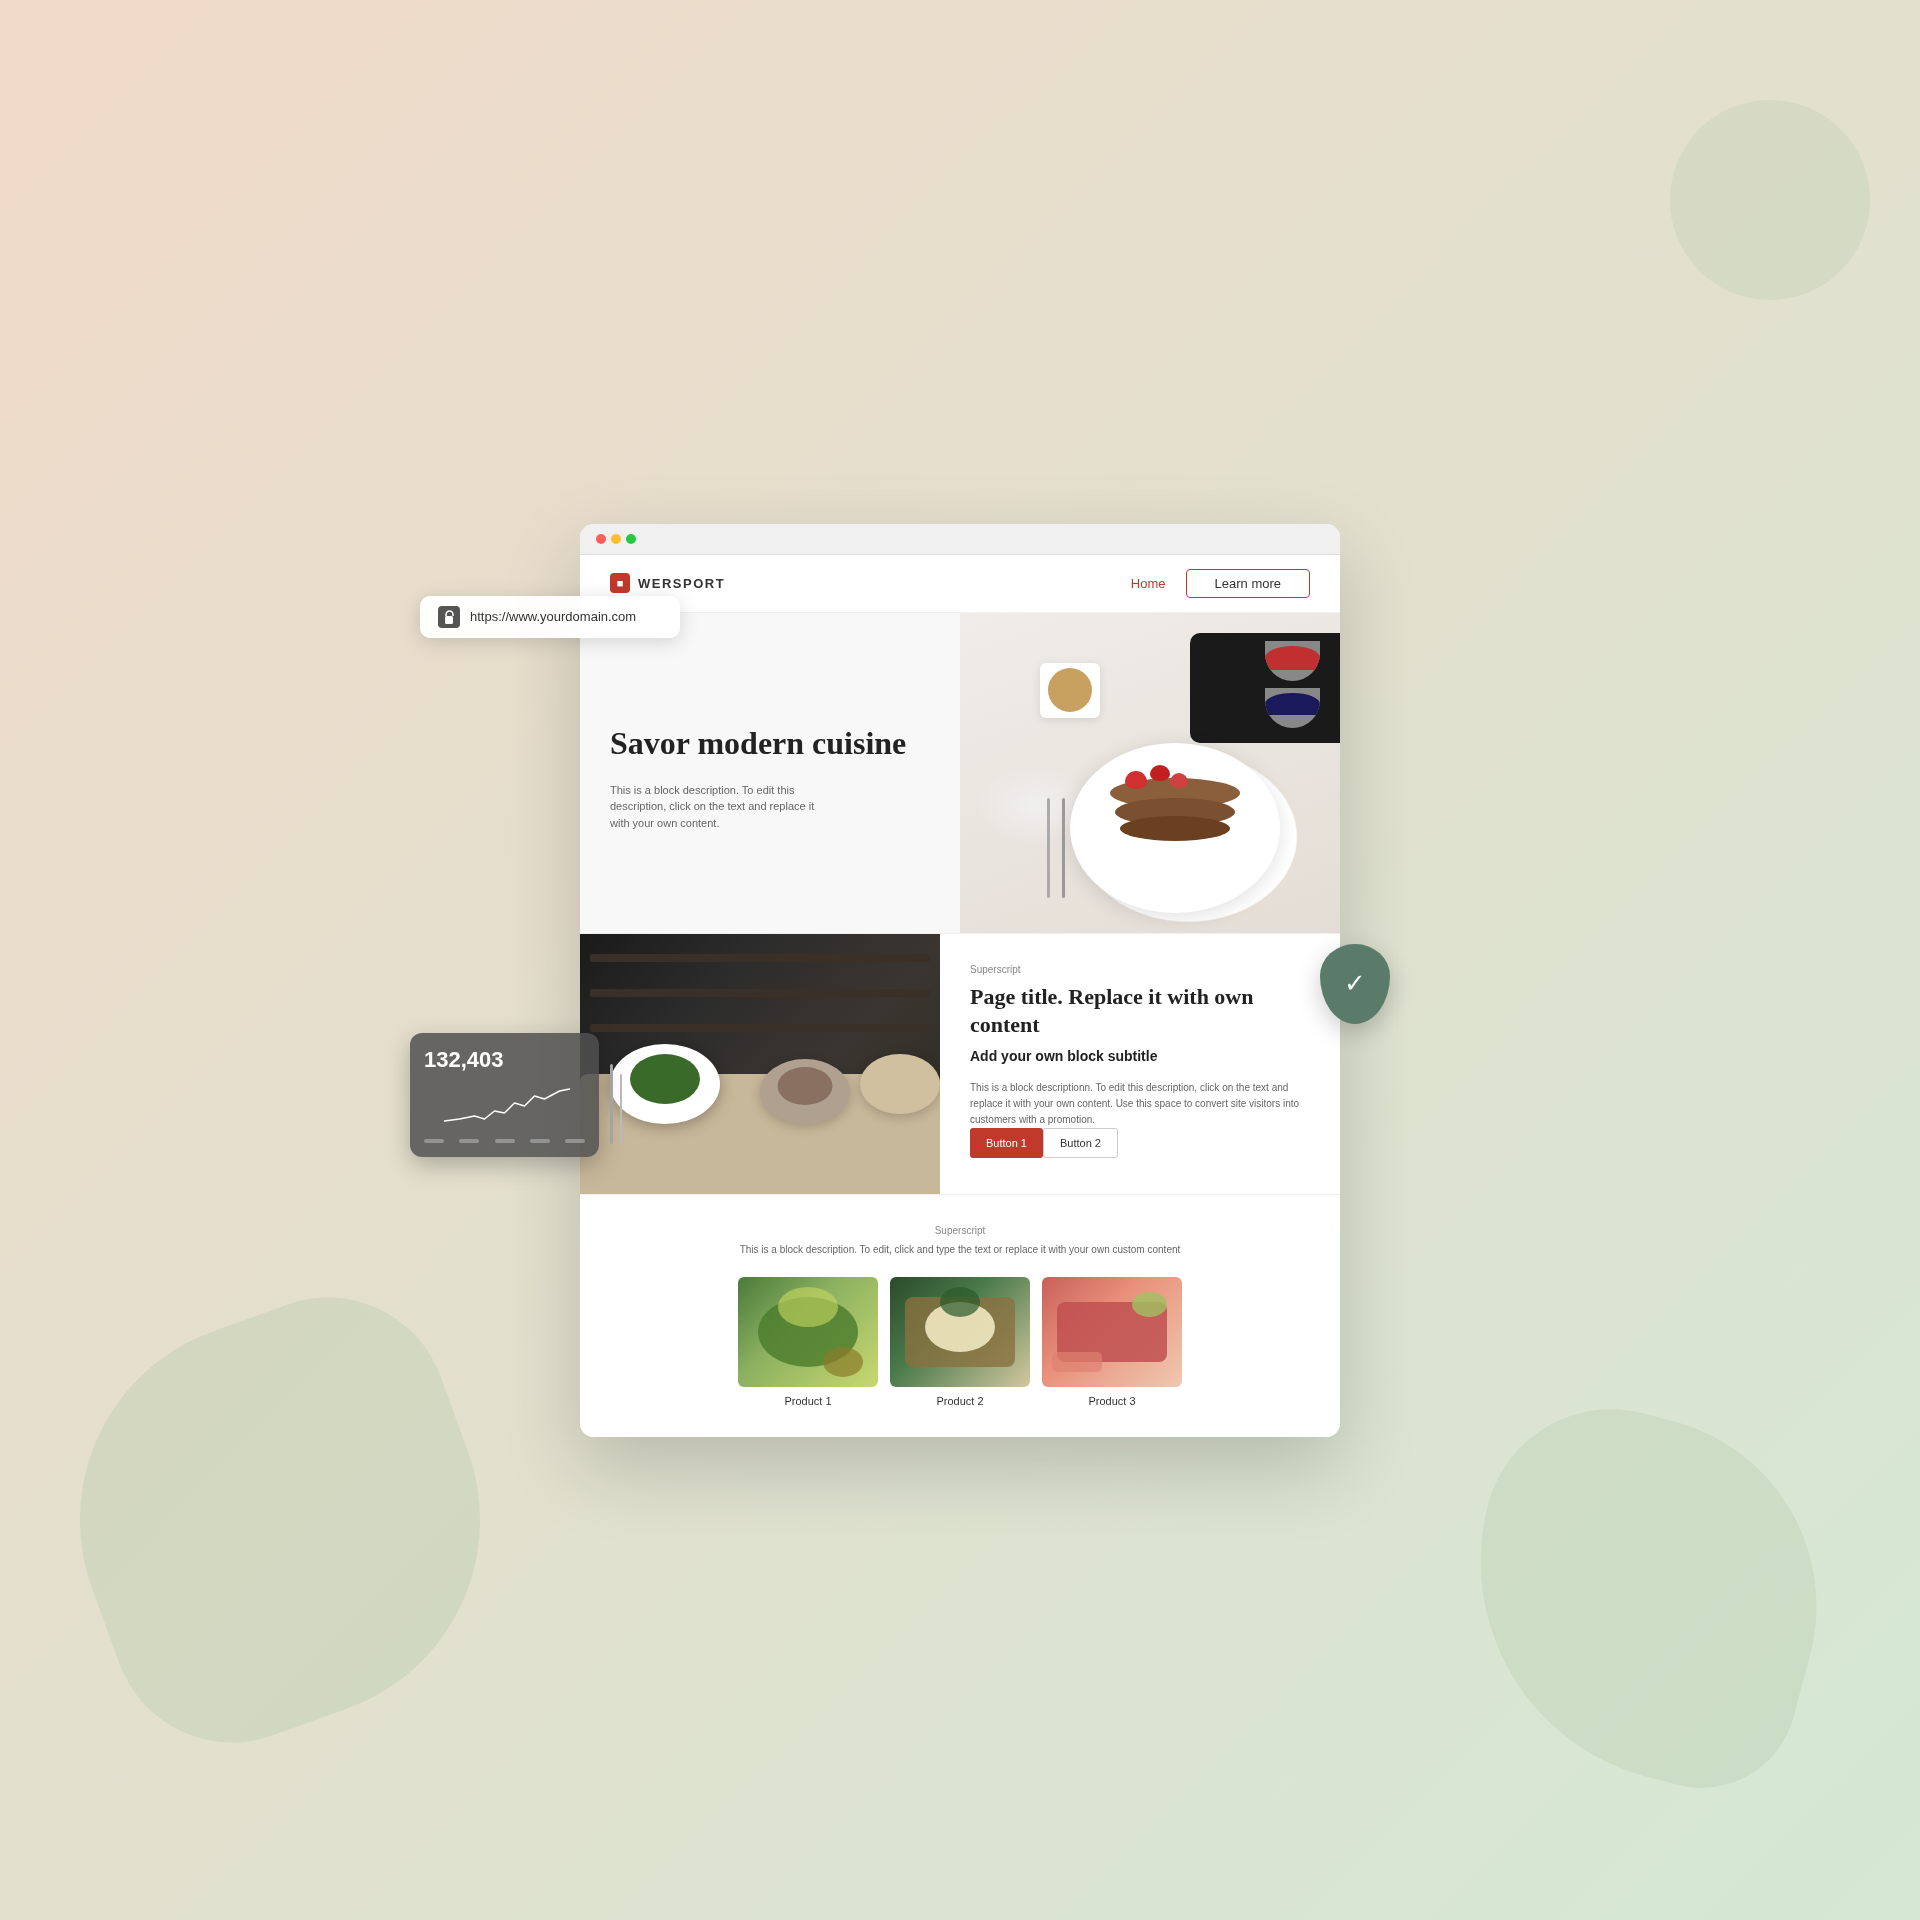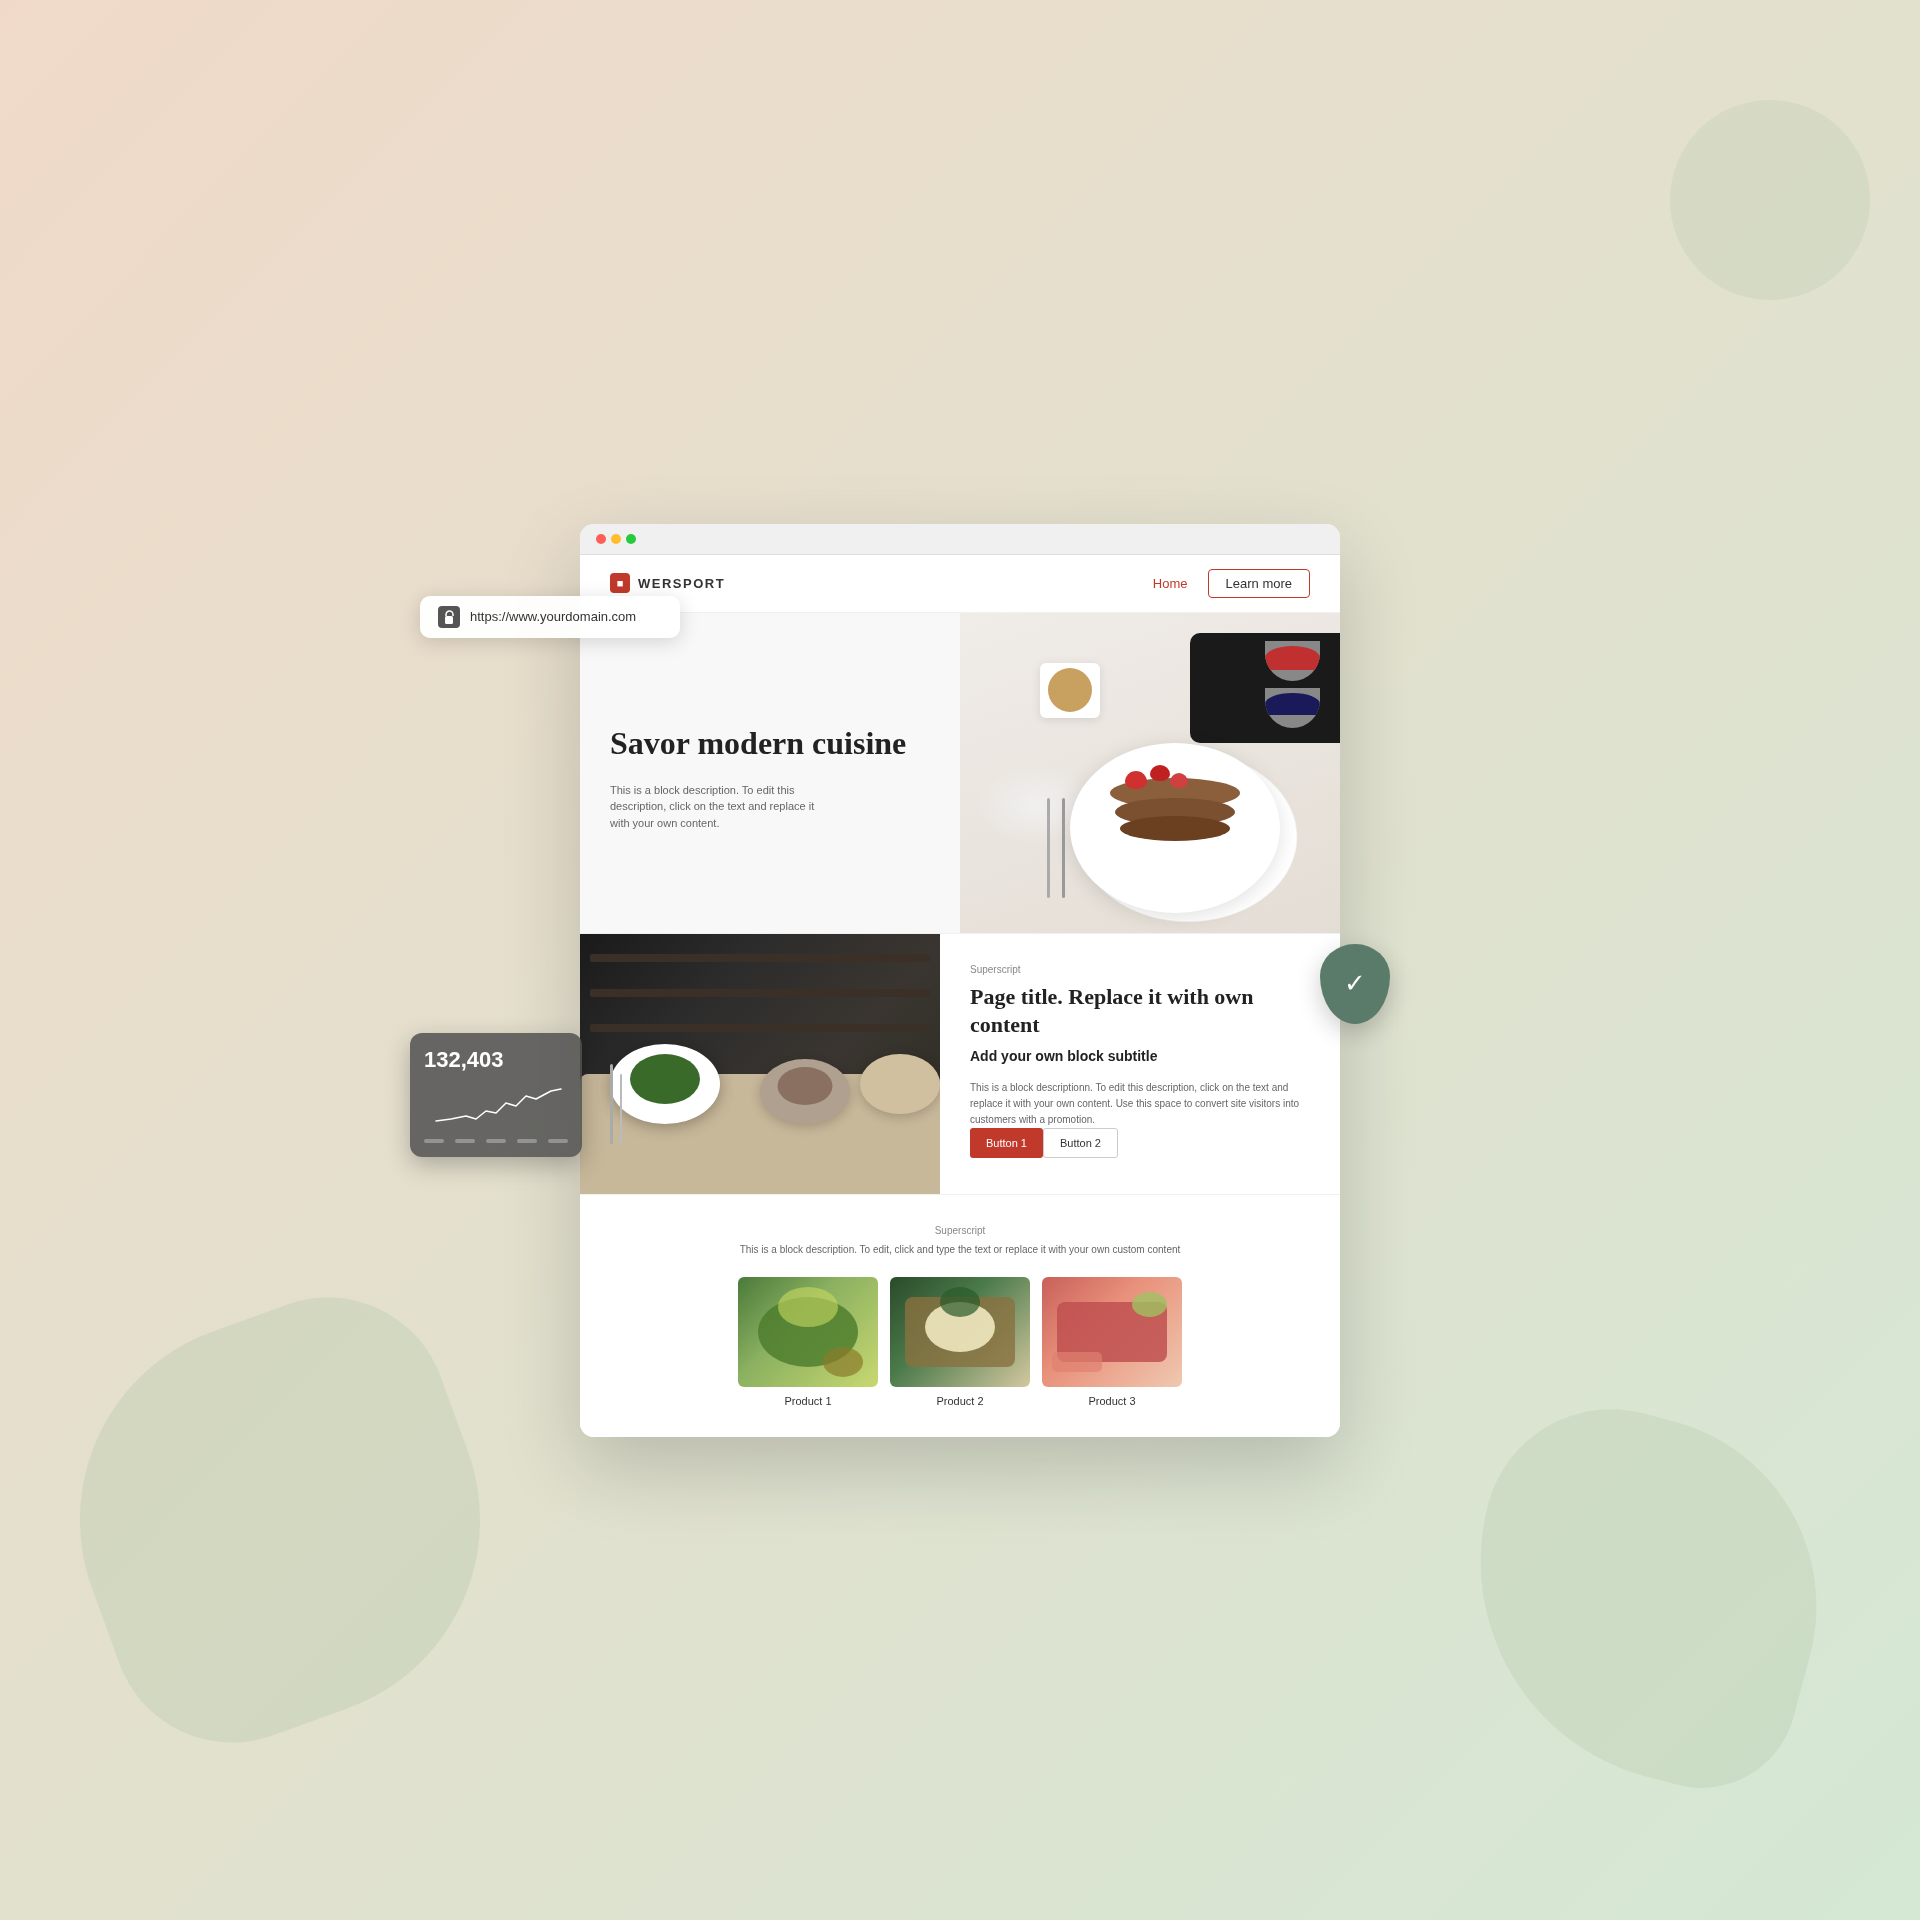--- a/index.html
+++ b/index.html
@@ -150,21 +150,21 @@
     }
     .nav-link-home {
       font-family: Arial, sans-serif;
       font-size: 13px;
       color: #c0392b;
       text-decoration: none;
     }
     .nav-btn-learn {
       font-family: Arial, sans-serif;
       font-size: 13px;
-      padding: 6px 17px;
+      padding: 6px 28px;
       border: 1.5px solid #c0392b;
       border-radius: 4px;
       background: transparent;
       color: #333;
       cursor: pointer;
     }
 
     
     .hero-section {
       display: flex;
@@ -383,21 +383,21 @@
     }
     .shield-check {
       color: white;
       font-size: 26px;
     }
 
     .floating-stats {
       position: absolute;
       left: -170px;
       bottom: 280px;
-      width: 172px;
+      width: 189px;
       background: rgba(80, 80, 80, 0.85);
       border-radius: 12px;
       padding: 14px;
       box-shadow: 0 8px 25px rgba(0,0,0,0.25);
       z-index: 10;
     }
     .stats-number {
       font-size: 22px;
       font-weight: 700;
       color: white;

